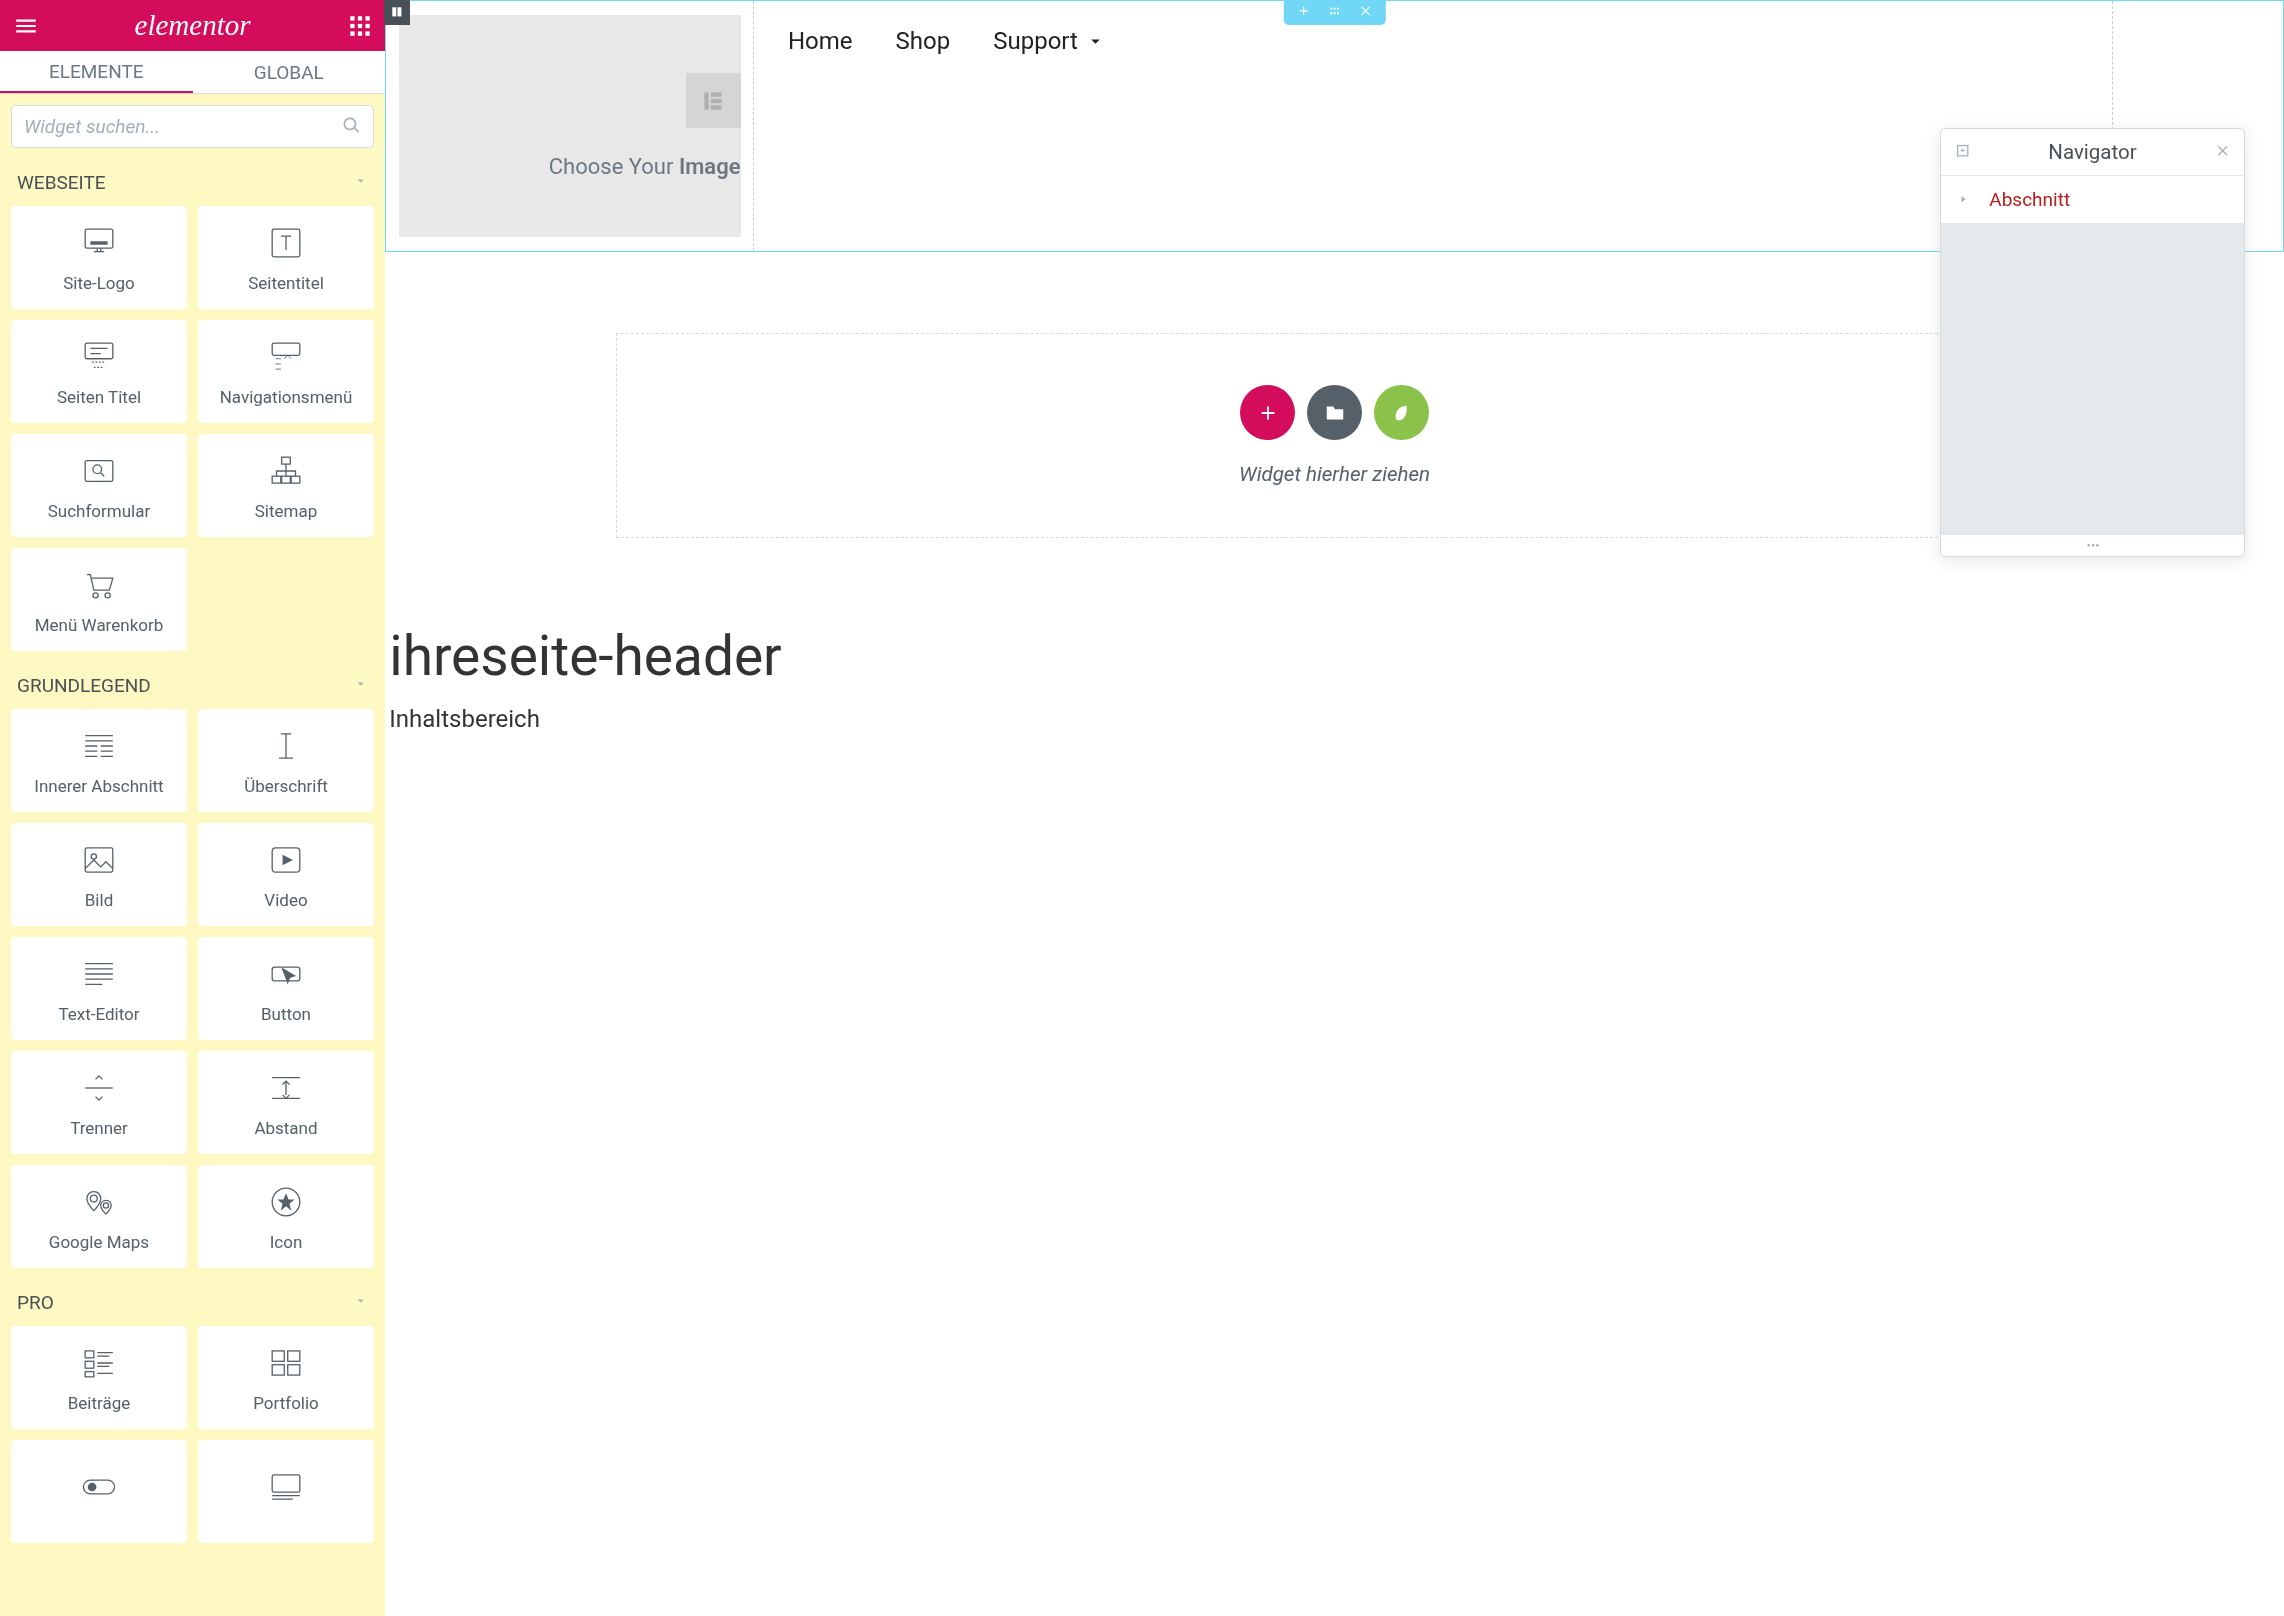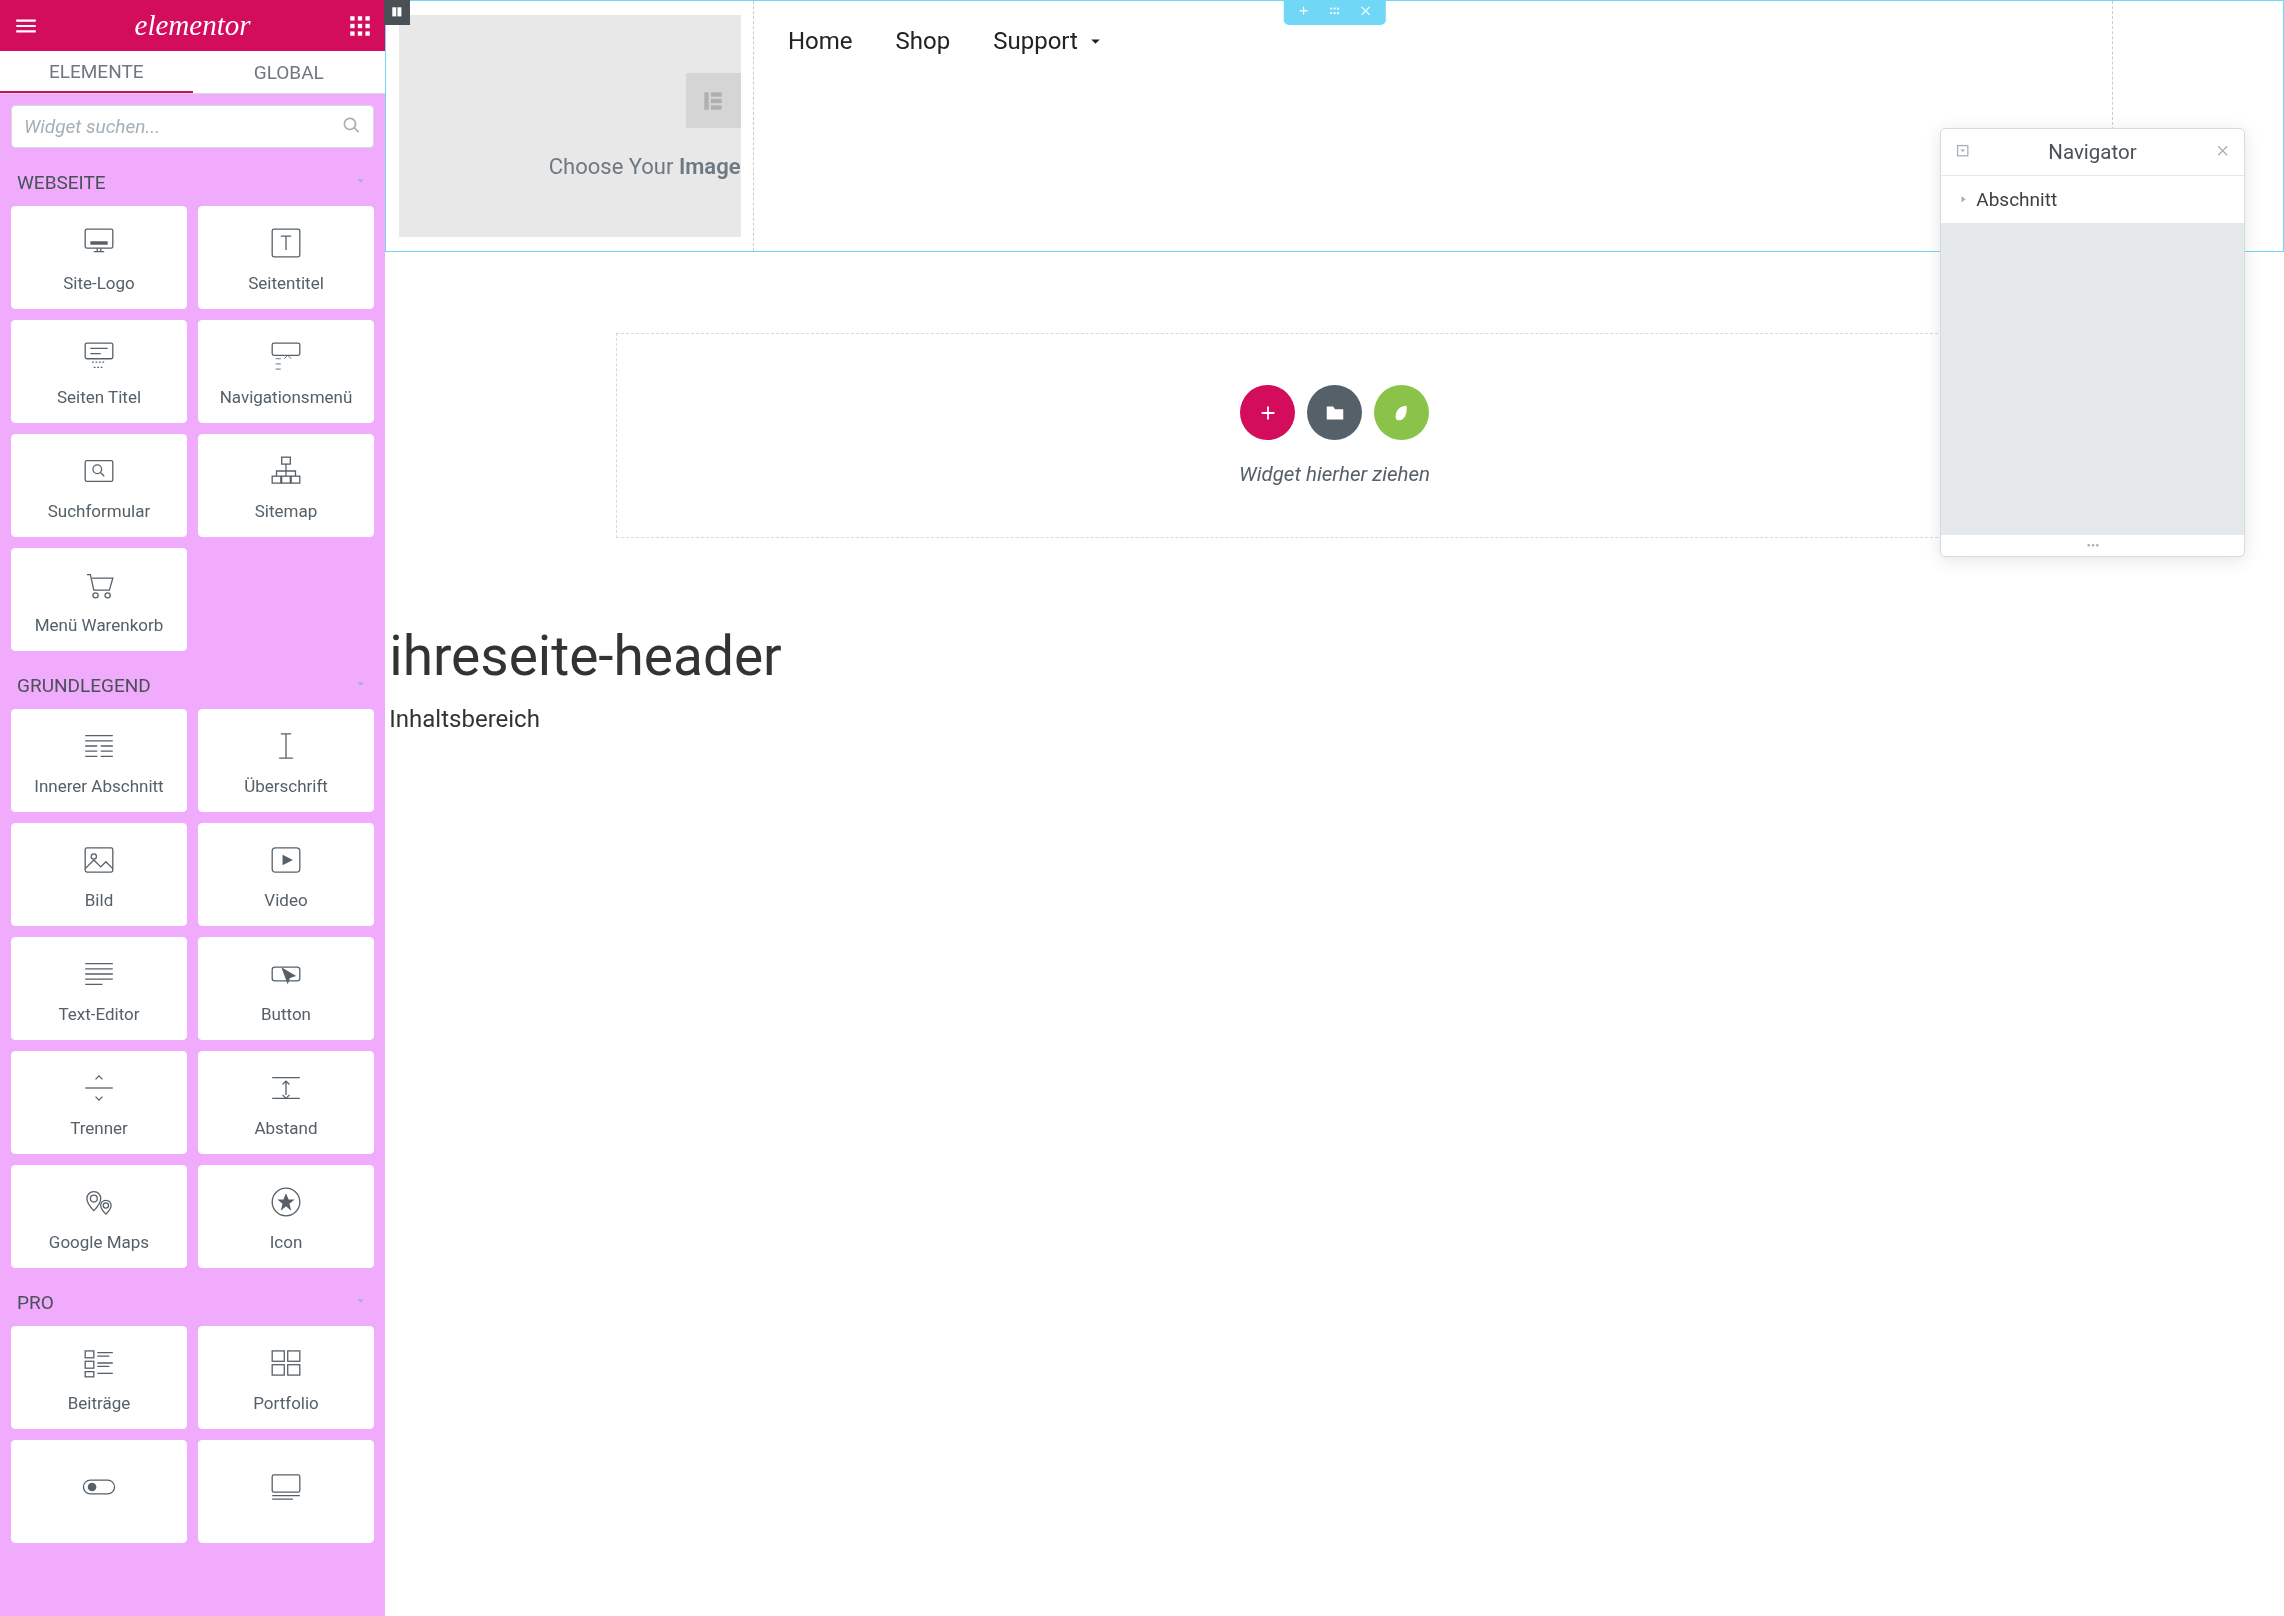--- a/index.html
+++ b/index.html
@@ -1,19 +1,19 @@
 <!DOCTYPE html>
 <html style="font-size:13.7px"><head>
 <meta charset="utf-8">
 <style>
 * { margin: 0; padding: 0; box-sizing: border-box; font-family: -apple-system, BlinkMacSystemFont, "Segoe UI", Roboto, sans-serif; }
 body { width: 2284px; height: 1617px; background: #fff; overflow: hidden; position: relative; }
 
 
-.sidebar { position: absolute; left: 0; top: 0; width: 385px; height: 100%; background: #f0abfc; display: flex; flex-direction: column; }
+.sidebar { position: absolute; left: 0; top: 0; width: 385px; height: 100%; background: #fef9c3; display: flex; flex-direction: column; }
 .sidebar-header { height: 51px; background: #d30c5c; display: flex; align-items: center; justify-content: space-between; padding: 0; }
 .menu-btn, .grid-btn { width: 51px; height: 51px; display: flex; align-items: center; justify-content: center; cursor: pointer; }
 .menu-btn svg, .grid-btn svg { width: 26px; height: 26px; fill: #fff; }
 .logo { font-family: "Brush Script MT", cursive; color: #fff; font-size: 29px; font-style: italic; }
 
 .tabs { display: flex; height: 43px; background: #fff; border-bottom: 0.9px solid #d5dadf; }
 .tab { flex: 1; display: flex; align-items: center; justify-content: center; font-size: 19px; color: #6d7882; cursor: pointer; }
 .tab.active { border-bottom: 2.6px solid #d30c5c; color: #6d7882; }
 
 .search-wrap { padding: 11px; }
@@ -69,21 +69,21 @@
 
 .page-title { font-size: 55px; color: #333; margin: 86px 0 0 4.3px; font-weight: 400; }
 .content-area { font-size: 24px; color: #333; margin: 17px 0 0 4.3px; }
 
 
 .navigator { position: absolute; right: 39px; top: 128px; width: 305px; background: #fff; border: 0.9px solid #d5dadf; border-radius: 5.1px; box-shadow: 0 3.4px 17px rgba(0,0,0,0.1); }
 .navigator-header { height: 47px; display: flex; align-items: center; justify-content: space-between; padding: 0 13.7px; border-bottom: 0.9px solid #e6e9ec; }
 .nav-chevron svg, .nav-close svg { width: 15.4px; height: 15.4px; fill: #a4afb7; cursor: pointer; }
 .navigator-title { font-size: 20.5px; color: #495157; }
 .navigator-body { height: 359px; background: #e6e9ec; padding: 0; }
-.navigator-item { background: #fff; padding: 12px 17px; display: flex; align-items: center; gap: 8px; font-size: 19px; color: #404040; cursor: pointer; border-bottom: 0.9px solid #e6e9ec;}
+.navigator-item { background: #fff; padding: 12px 17px; display: flex; align-items: center; gap: 21px; font-size: 19px; color: #b91c1c; cursor: pointer; border-bottom: 0.9px solid #e6e9ec;}
 .navigator-item svg { width: 10.3px; height: 10.3px; fill: #a4afb7; }
 .navigator-footer { height: 20.5px; display: flex; align-items: center; justify-content: center; cursor: ns-resize; }
 .navigator-footer svg { width: 26px; height: 8.6px; fill: #a4afb7; }
 </style>
 </head>
 <body>
 
 <div class="sidebar">
   <div class="sidebar-header">
     <div class="menu-btn">

